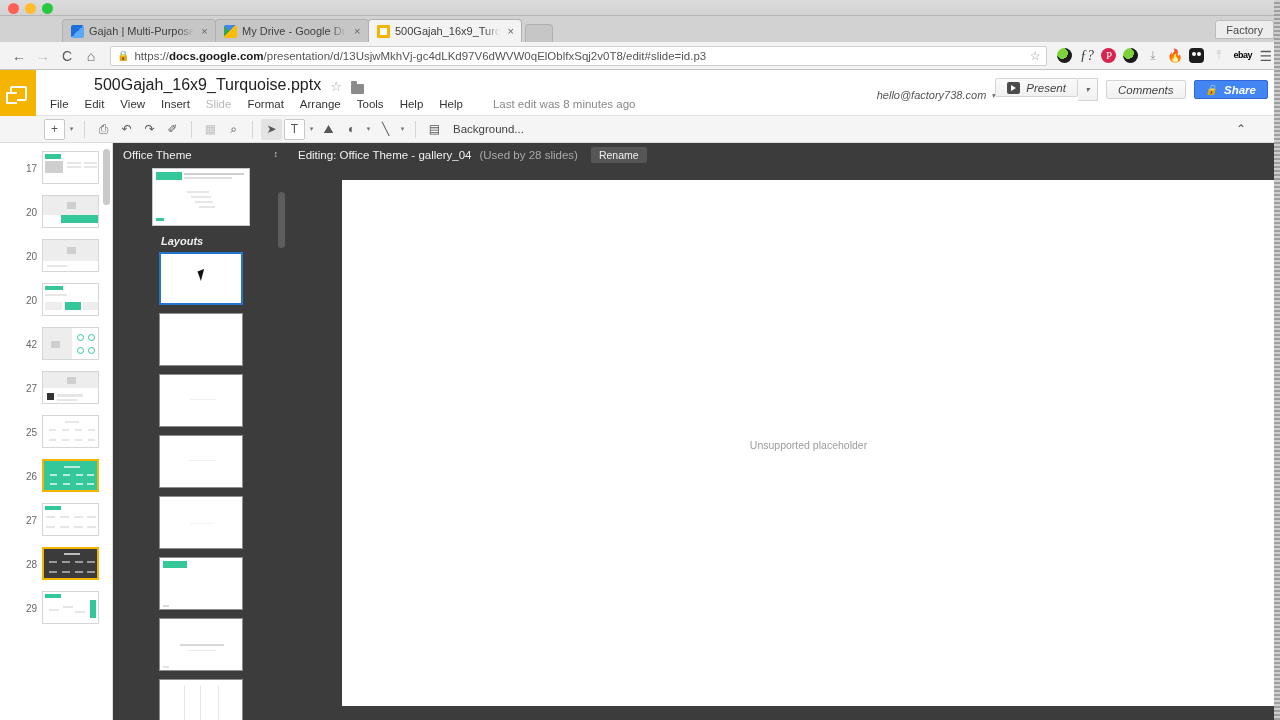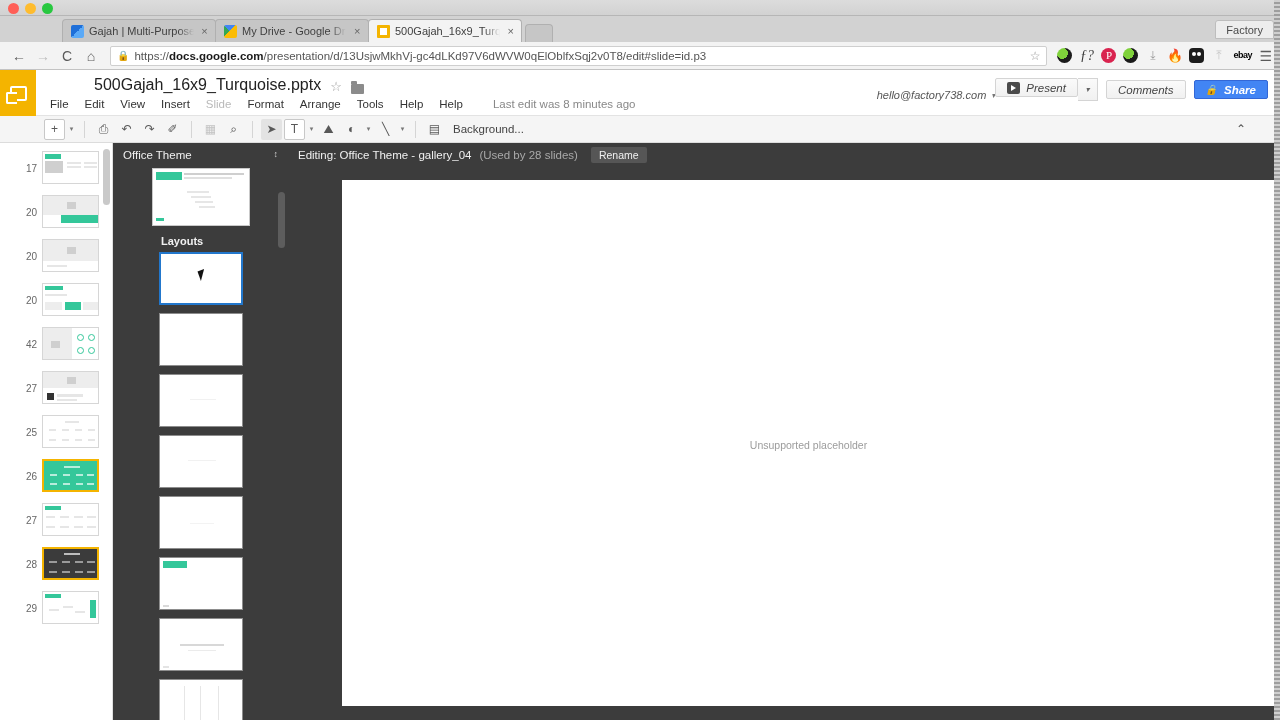--- a/index.html
+++ b/index.html
@@ -292,20 +292,21 @@
   .master-body { padding: 2px 0 0 0; position: relative; height: 557px; }
   .m-thumb {
     width: 84px; height: 53px; margin: 0 auto 8px auto;
     background: #fff; border: 1px solid #8d8d8d; position: relative; overflow: hidden;
   }
   .m-thumb.master { width: 98px; height: 58px; border: 1px solid #c9c9c9; margin-bottom: 6px; }
   .m-thumb.sel { border: 2px solid #2277cc; }
   .layouts-label {
     color: #f1f1f1; font-size: 11px; font-weight: 700;
     padding: 3px 0 5px 48px;
+    font-style: italic;
   }
   .master-scroll {
     position: absolute; right: 3px; top: 26px;
     width: 7px; height: 56px; background: #5d5d5d; border-radius: 4px;
   }
 
   
   .edit-area { flex: 1 1 auto; background: #3c3c3c; position: relative; }
   .edit-bar {
     height: 23px; display: flex; align-items: center;

